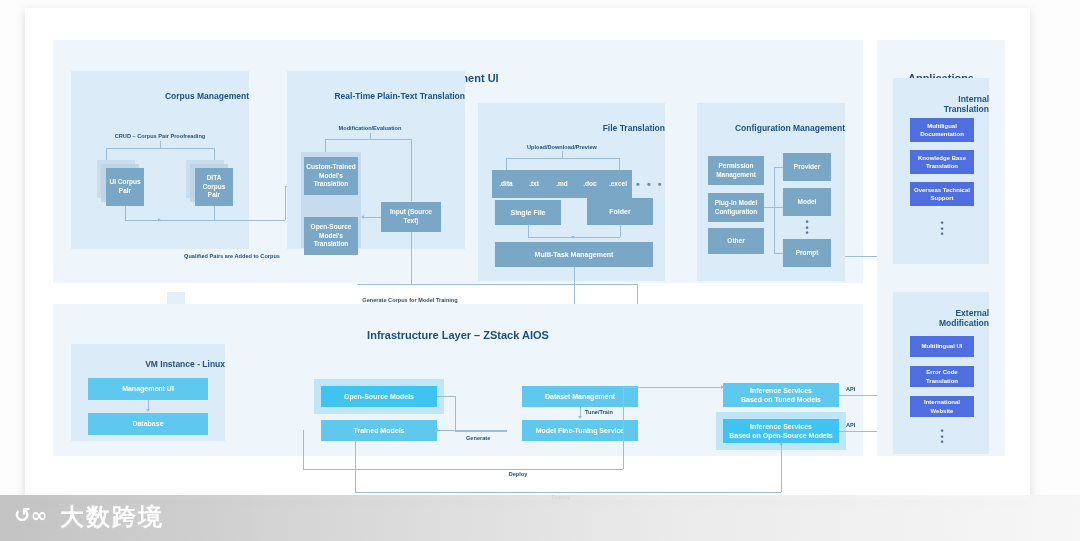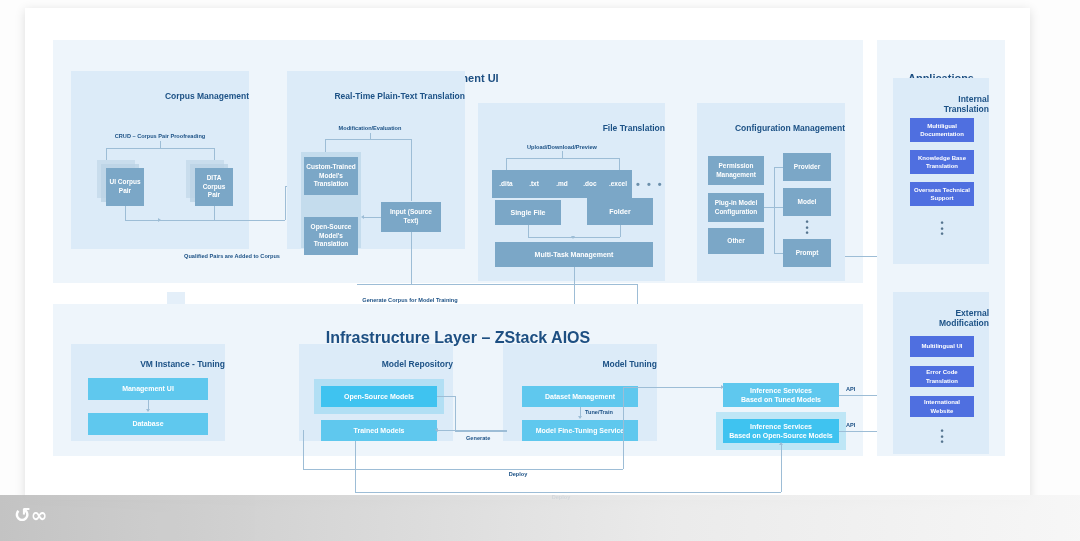--- a/index.html
+++ b/index.html
@@ -184,40 +184,34 @@
     <div class="ln h" style="left:820px;top:248px;width:43px;"></div>
     <div class="ln v" style="left:863px;top:240px;height:8px;"></div>
     <div class="ln h" style="left:863px;top:240px;width:12px;"></div>
     <div class="ah-r" style="left:874px;top:237.5px;"></div>
 
     <svg class="bigarrow" style="left:125px;top:284px;" width="52" height="46" viewBox="0 0 52 46">
       <polygon points="17,0 35,0 35,24 48,24 26,45 4,24 17,24" fill="#e4eff9"></polygon>
     </svg>
 
     <div class="n group" style="left:28px;top:296px;width:810px;height:152px;">
-      <div class="group-title" style="top:25px;font-size:16px;">Infrastructure Layer – ZStack AIOS</div>
+      <div class="group-title" style="top:25px;font-size:11px;">Infrastructure Layer – ZStack AIOS</div>
     </div>
 
     <div class="n panel" style="left:46px;top:336px;width:154px;height:97px;">
-      <div class="panel-title" style="top:15px;">VM Instance - Tuning</div>
+      <div class="panel-title" style="top:15px;">VM Instance - Linux</div>
     </div>
     <div class="n cb" style="left:63px;top:370px;width:120px;height:22px;">Management UI</div>
     <div class="n cb" style="left:63px;top:405px;width:120px;height:22px;">Database</div>
     <div class="ln v" style="left:123px;top:392px;height:11px;"></div>
     <div class="ah-d" style="left:120.5px;top:401px;"></div>
 
-    <div class="n panel" style="left:274px;top:336px;width:154px;height:97px;">
-      <div class="panel-title" style="top:15px;">Model Repository</div>
-    </div>
     <div class="n cb glow" style="left:296px;top:378px;width:116px;height:21px;">Open-Source Models</div>
     <div class="n cb" style="left:296px;top:412px;width:116px;height:21px;">Trained Models</div>
 
-    <div class="n panel" style="left:478px;top:336px;width:154px;height:97px;">
-      <div class="panel-title" style="top:15px;">Model Tuning</div>
-    </div>
     <div class="n cb" style="left:497px;top:378px;width:116px;height:21px;">Dataset Management</div>
     <div class="n cb" style="left:497px;top:412px;width:116px;height:21px;">Model Fine-Tuning Service</div>
     <div class="ln v" style="left:555px;top:399px;height:11px;"></div>
     <div class="ah-d" style="left:552.5px;top:408px;"></div>
     <div class="lbl" style="left:560px;top:401px;">Tune/Train</div>
 
     <div class="ln h" style="left:412px;top:388px;width:18px;"></div>
     <div class="ln v" style="left:430px;top:388px;height:35px;"></div>
     <div class="ln h" style="left:412px;top:422px;width:70px;"></div>
     <div class="ah-l" style="left:410px;top:420px;"></div>
@@ -272,14 +266,15 @@
     <div class="n ab" style="left:885px;top:358px;width:64px;height:21px;white-space:pre-line;">Error Code
 Translation</div>
     <div class="n ab" style="left:885px;top:388px;width:64px;height:21px;white-space:pre-line;">International
 Website</div>
     <div class="vdots" style="left:885px;top:421px;width:64px;">•<br>•<br>•</div>
 
   </div>
 
   <div class="wm">
     <div class="wm-logo">↺∞</div>
+    <div class="wm-text">大数跨境</div>
   </div>
 </div>
 
 </body></html>

